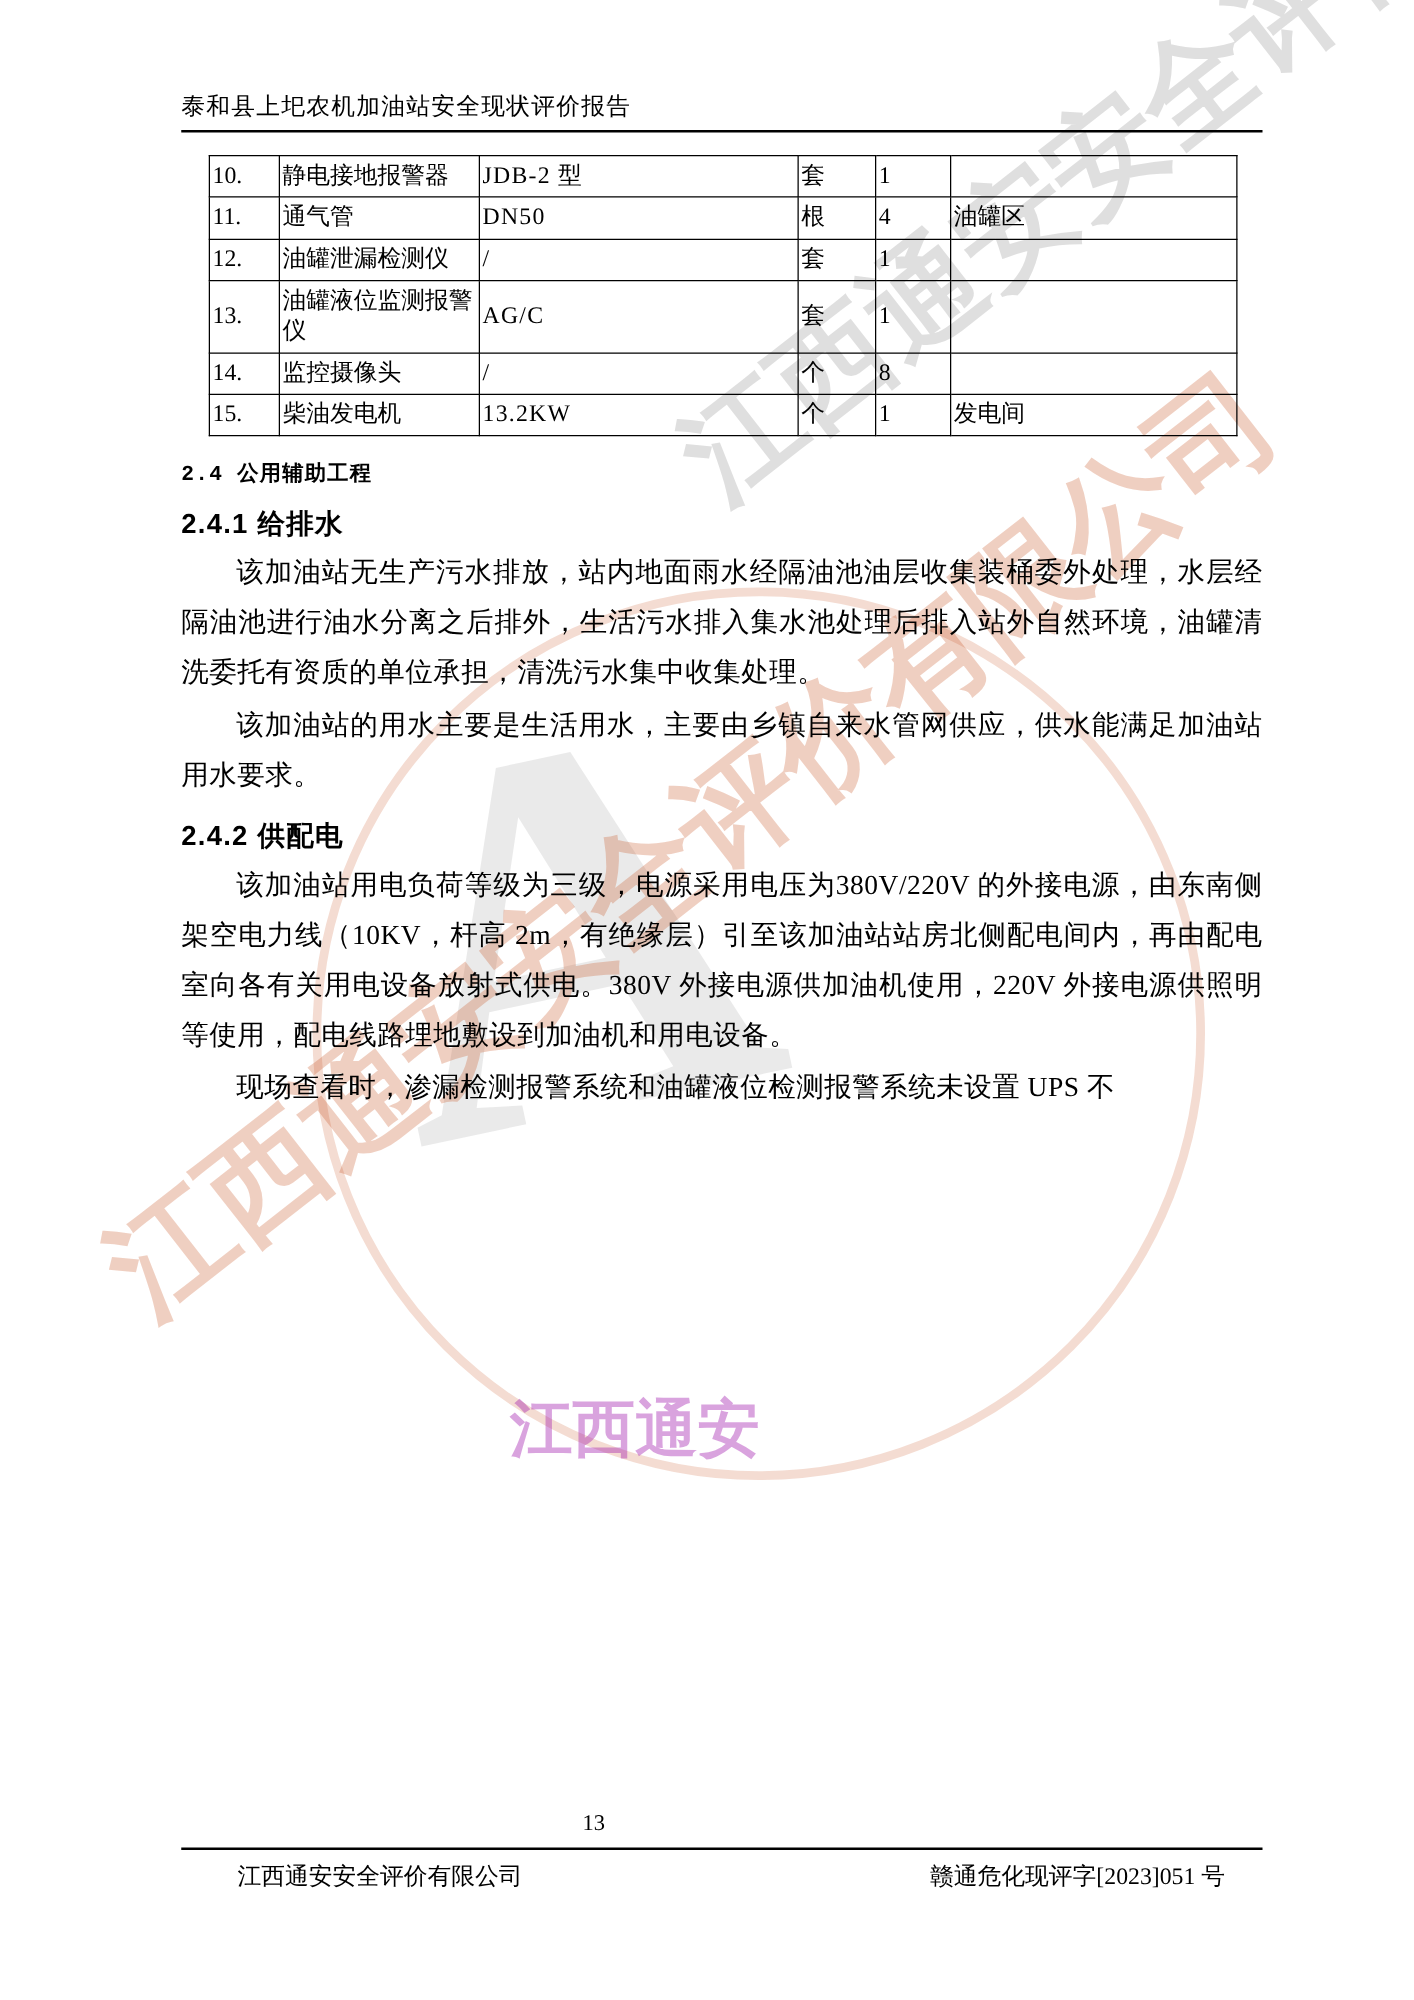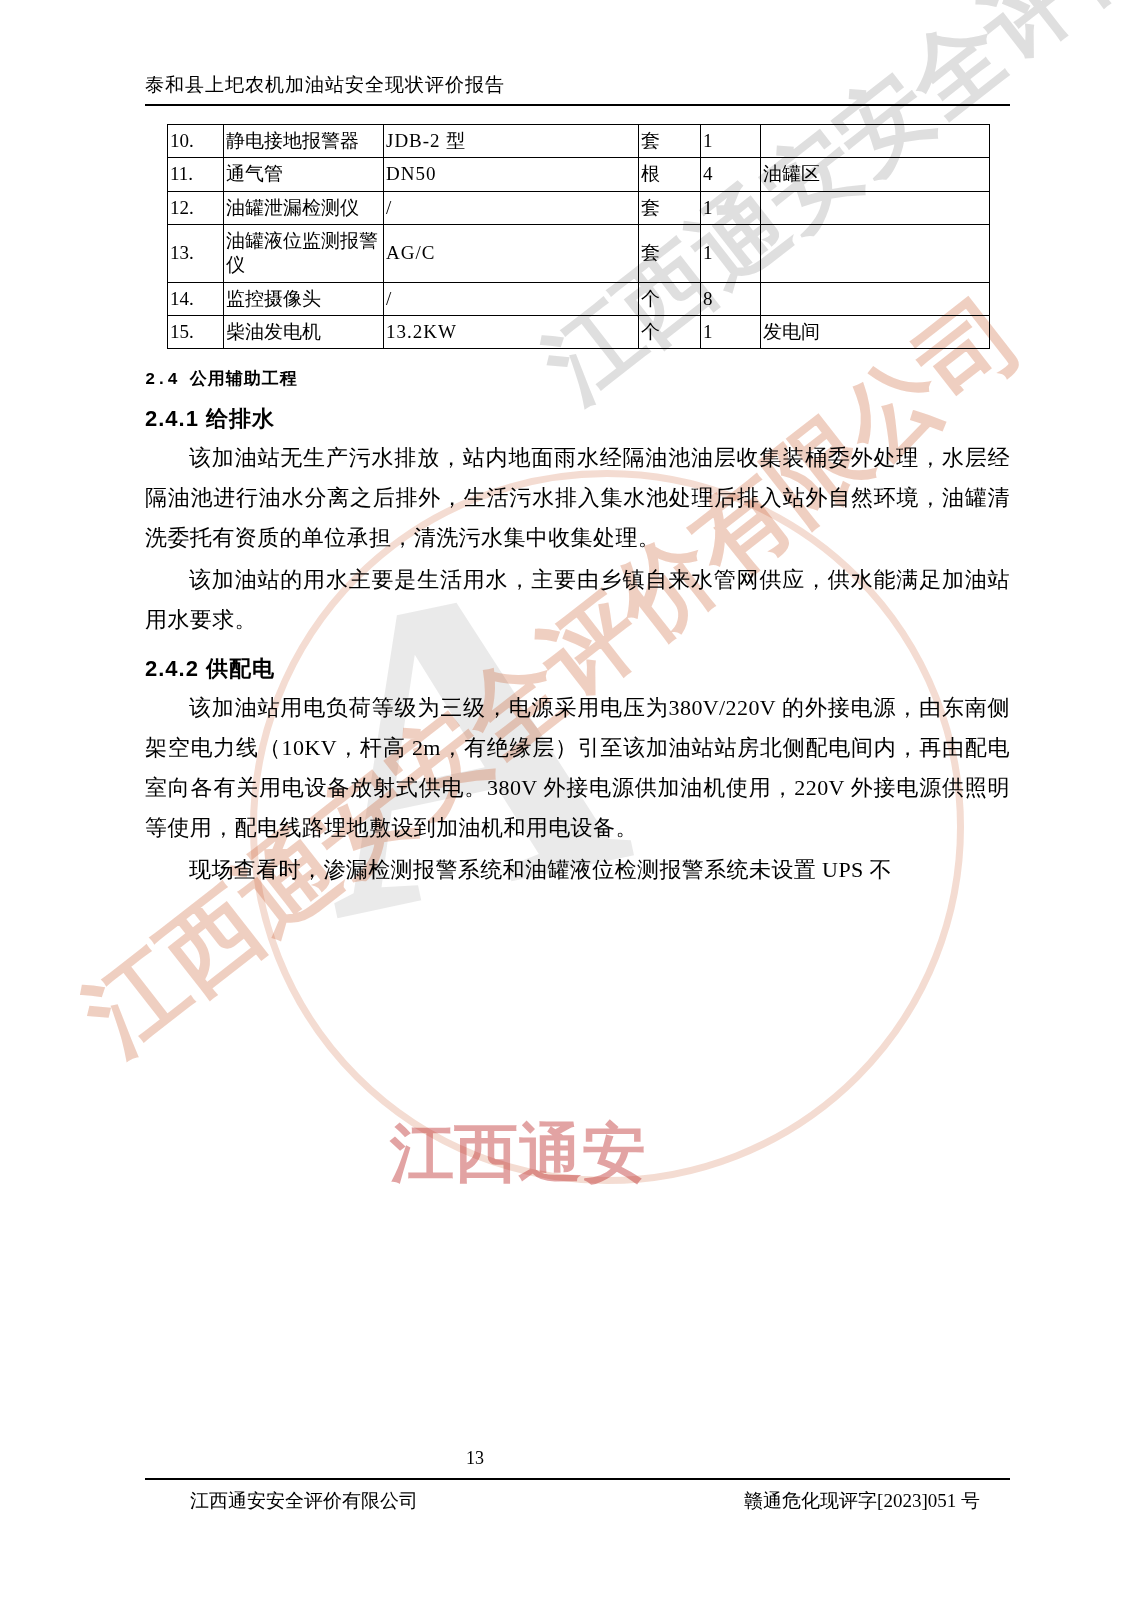--- a/index.html
+++ b/index.html
@@ -41,24 +41,24 @@
   }
   .wm-1 {
     left: 60px;
     top: 980px;
     font-size: 96px;
     transform: rotate(-38deg);
     transform-origin: left top;
     opacity: 0.27;
   }
   .wm-2 {
-    left: 390px;
+    left: 408px;
     top: 1110px;
-    font-size: 64px;
-    color: #b91c1c;
+    font-size: 50px;
+    color: #a21caf;
     opacity: 0.40;
     transform: rotate(0deg);
   }
   .wm-ring {
     position: absolute;
     left: 250px;
     top: 470px;
     width: 700px;
     height: 700px;
     border-radius: 50%;

